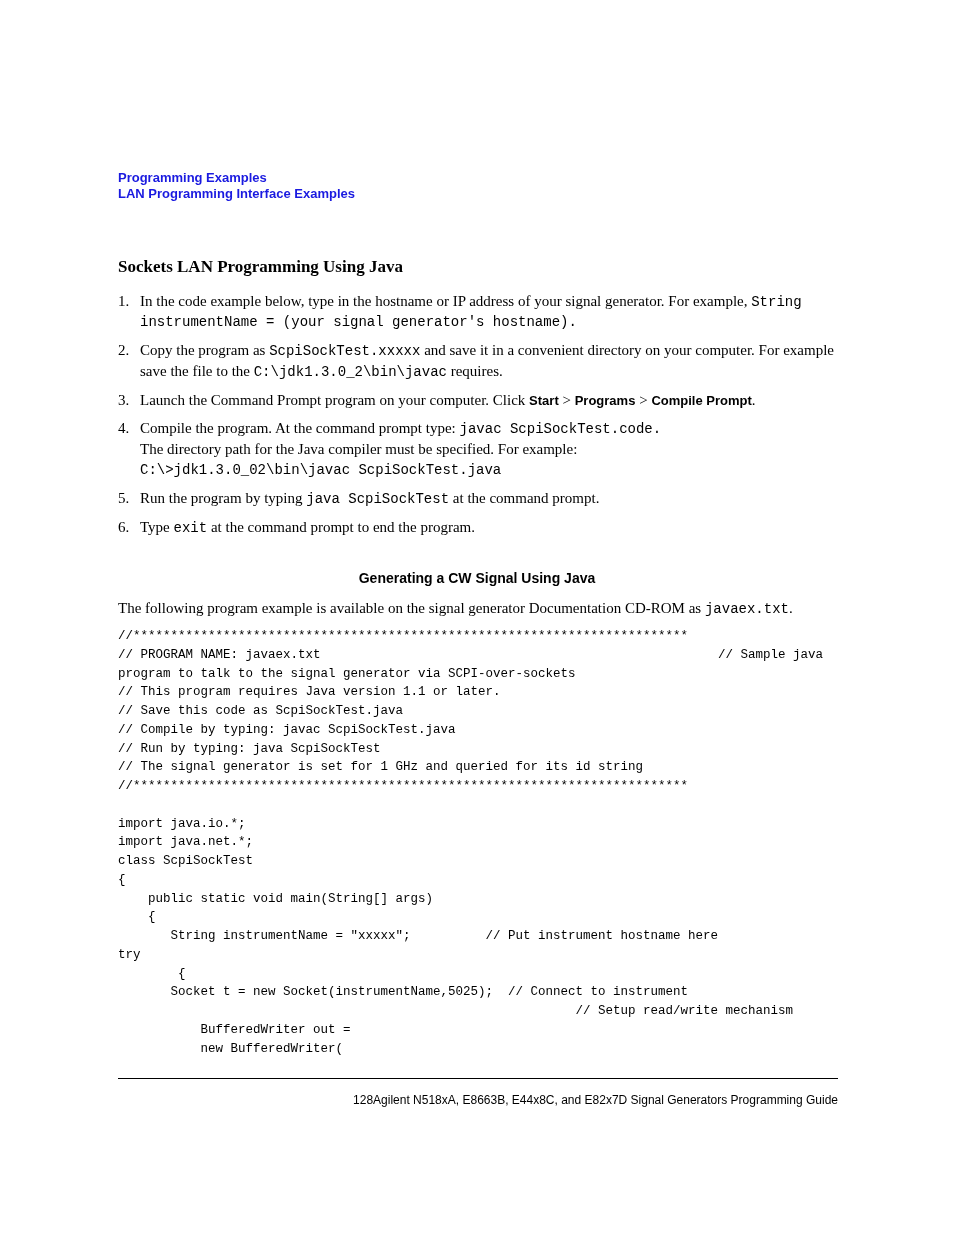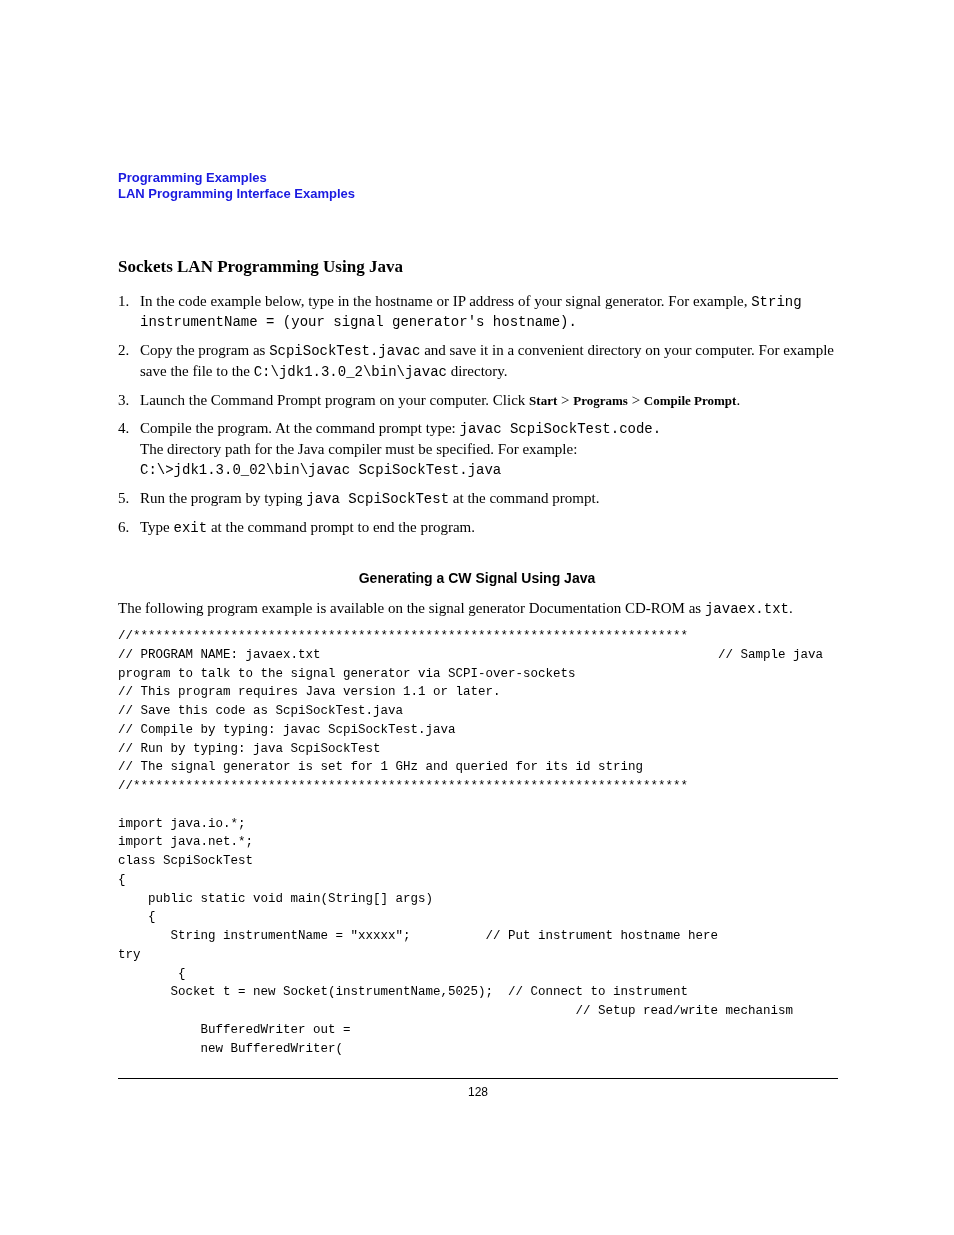--- a/index.html
+++ b/index.html
@@ -48,21 +48,21 @@
   .list-num {
     width: 22px;
     flex-shrink: 0;
   }
   .list-body { flex: 1; }
   .mono {
     font-family: "Courier New", Courier, monospace;
     font-size: 14px;
   }
   .sans-bold {
-    font-family: Liberation Serif, serif;
+    font-family: Liberation Sans, sans-serif;
     font-weight: bold;
     font-size: 13px;
   }
   .subhead {
     font-family: Arial, Helvetica, sans-serif;
     font-weight: bold;
     font-size: 14px;
     margin-top: 32px;
     margin-bottom: 12px;
     text-align: center;
@@ -78,23 +78,23 @@
     position: absolute;
     left: 118px;
     right: 116px;
     bottom: 156px;
     border-top: 1.5px solid #000;
   }
   .footer {
     position: absolute;
     left: 118px;
     right: 116px;
-    bottom: 136px;
+    bottom: 128px;
     display: flex;
-    justify-content: center;
+    justify-content: flex-end;
     font-family: Arial, Helvetica, sans-serif;
     font-size: 12px;
   }
 </style>
 </head>
 <body>
 
 <div class="page">
 
   <div class="header-links">
@@ -110,21 +110,21 @@
     <div class="list-item">
       <div class="list-num">1.</div>
       <div class="list-body">
         <span>In the code example below, type in the hostname or IP address of your signal generator. For example, </span><span class="mono">String instrumentName = (your signal generator's hostname).</span>
       </div>
     </div>
 
     <div class="list-item">
       <div class="list-num">2.</div>
       <div class="list-body">
-        <span>Copy the program as </span><span class="mono">ScpiSockTest.javac</span><span> and save it in a convenient directory on your computer. For example save the file to the </span><span class="mono">C:\jdk1.3.0_2\bin\javac</span><span> directory.</span>
+        <span>Copy the program as </span><span class="mono">ScpiSockTest.xxxxx</span><span> and save it in a convenient directory on your computer. For example save the file to the </span><span class="mono">C:\jdk1.3.0_2\bin\javac</span><span> requires.</span>
       </div>
     </div>
 
     <div class="list-item">
       <div class="list-num">3.</div>
       <div class="list-body">
         <span>Launch the Command Prompt program on your computer. Click </span><span class="sans-bold">Start</span><span> &gt; </span><span class="sans-bold">Programs</span><span> &gt; </span><span class="sans-bold">Compile Prompt</span><span>.</span>
       </div>
     </div>
 
@@ -179,15 +179,16 @@
 try 
         {
        Socket t = new Socket(instrumentName,5025);  // Connect to instrument
                                                              // Setup read/write mechanism
            BufferedWriter out =
            new BufferedWriter(</div>
 
   <div class="footer-rule"></div>
   <div class="footer">
     <span>128</span>
+    <span>Agilent N518xA, E8663B, E44x8C, and E82x7D Signal Generators Programming Guide</span>
   </div>
 
 </div>
 
 </body></html>

